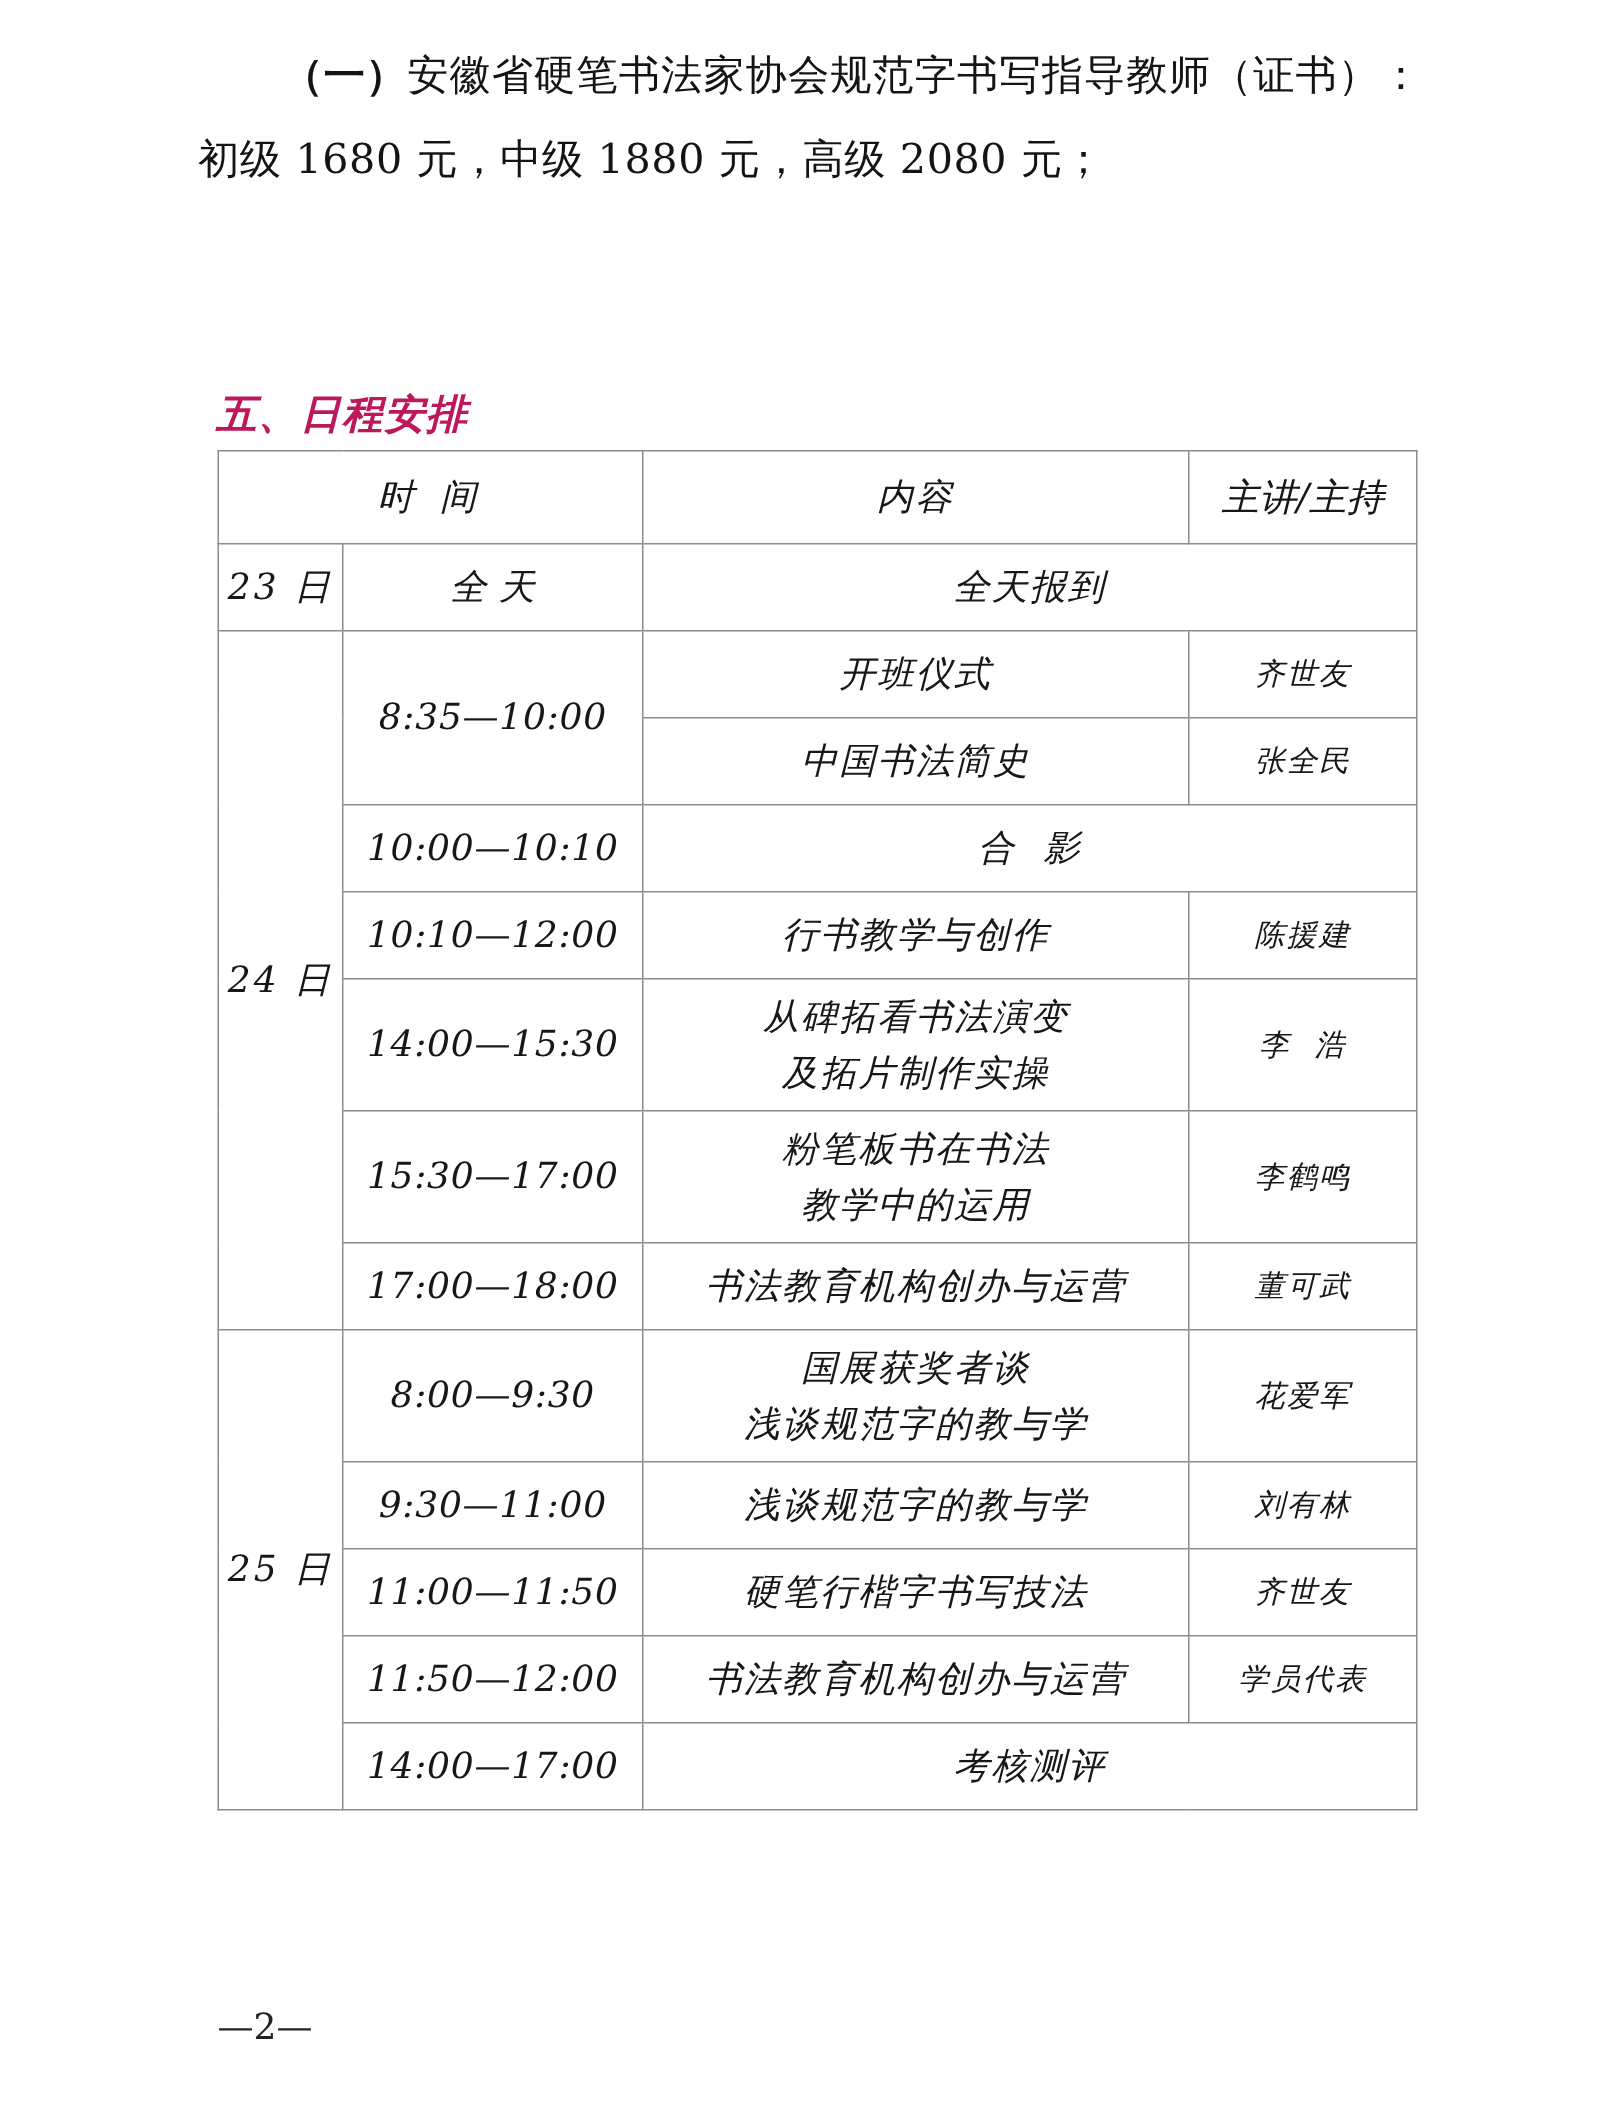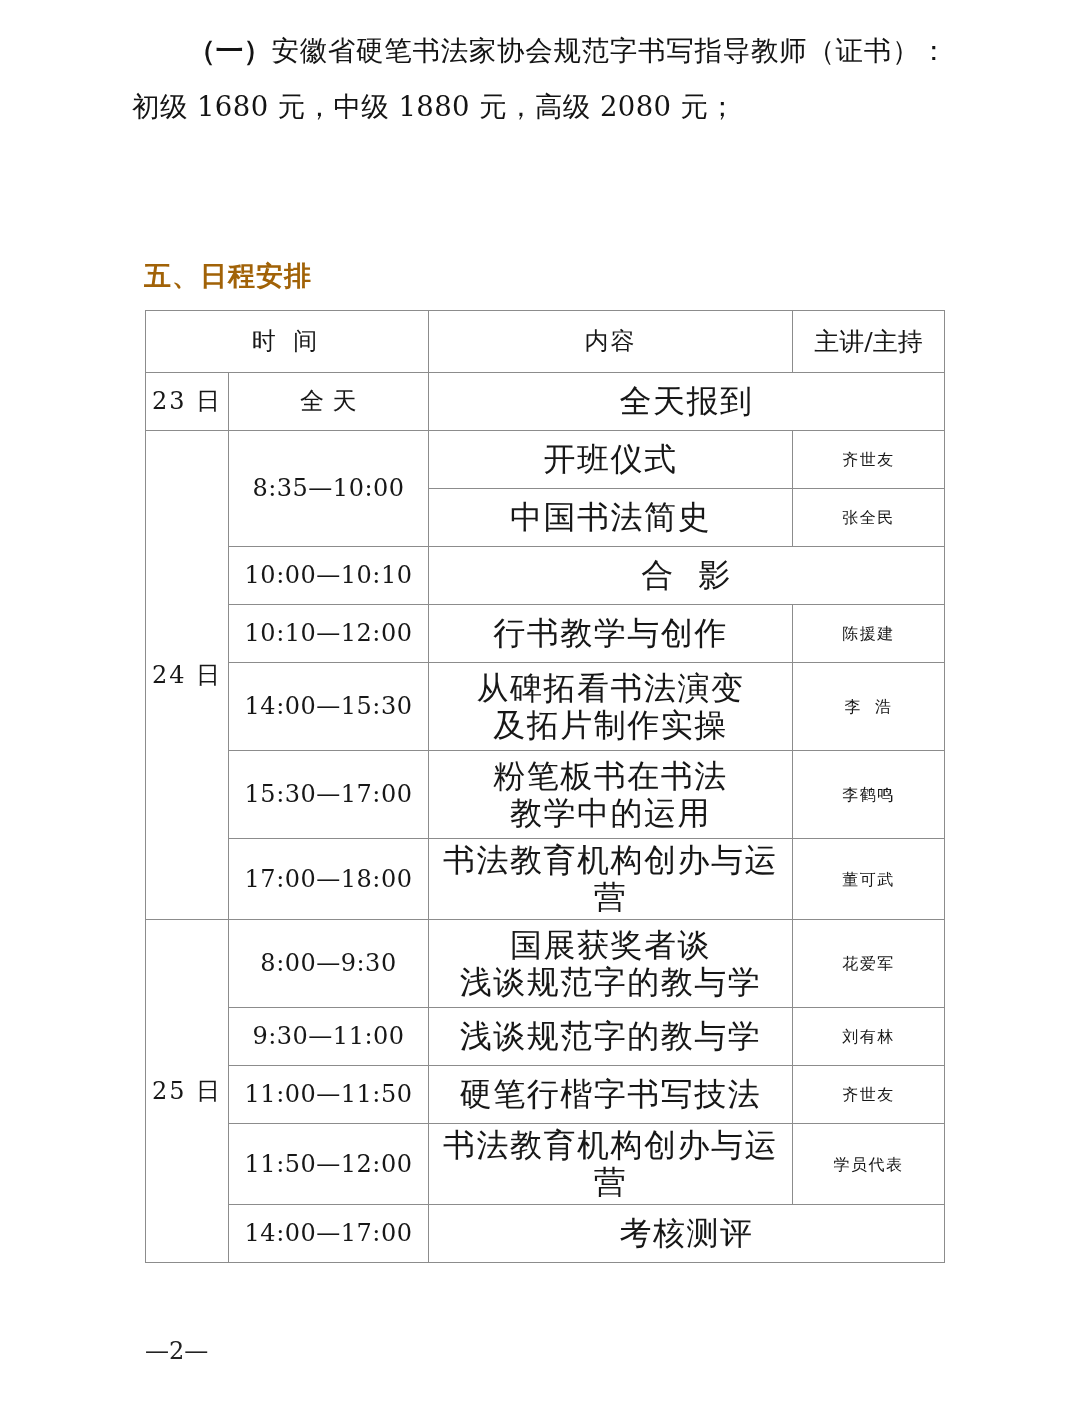--- a/index.html
+++ b/index.html
@@ -48,29 +48,31 @@
 
   
   .section-heading {
     position: absolute;
     left: 144px;
     top: 258px;
     font-family: "DejaVu Sans", "Liberation Sans", sans-serif;
     font-weight: bold;
     font-size: 27px;
     letter-spacing: 1px;
-    color: #a16207;
+    color: #be185d;
+    font-style: italic;
   }
 
   
   .schedule-wrap {
     position: absolute;
     left: 145px;
-    top: 310px;
+    top: 300px;
     width: 799px;
+    font-style: italic;
   }
   table.schedule {
     border-collapse: collapse;
     width: 799px;
     table-layout: fixed;
     font-size: 24px;
     color: #171717;
   }
   table.schedule td,
   table.schedule th {
@@ -93,25 +95,25 @@
   .cell-day {
     font-size: 24px;
     letter-spacing: 2px;
   }
   .cell-time {
     font-size: 24px;
     letter-spacing: 0.5px;
     white-space: nowrap;
   }
   .cell-topic {
-    font-size: 32px;
+    font-size: 24px;
     letter-spacing: 1.5px;
   }
   .cell-host {
-    font-size: 16px;
+    font-size: 20px;
     letter-spacing: 1.5px;
     white-space: pre;
   }
   .spaced-wide { white-space: pre; }
 
   .row-h-hdr   { height: 62px; }
   .row-h-1     { height: 58px; }
   .row-h-2line { height: 88px; }
 
   

